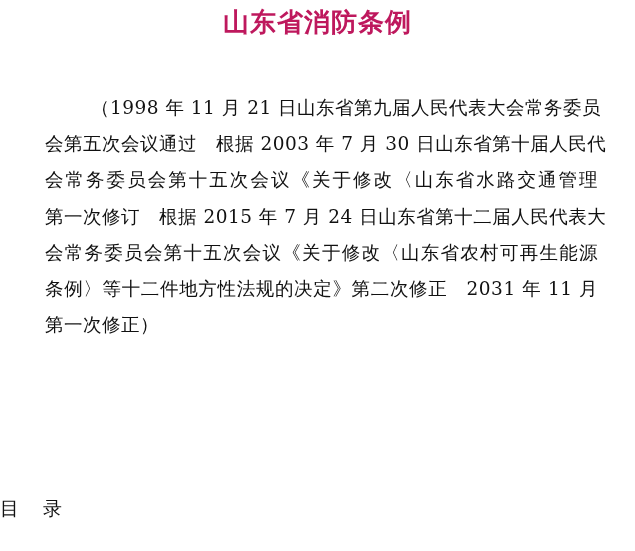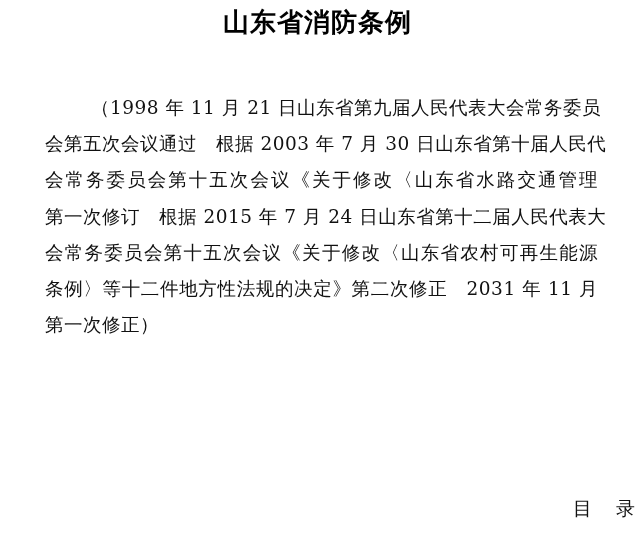--- a/index.html
+++ b/index.html
@@ -18,21 +18,21 @@
     .title {
       position: absolute;
       top: 4px;
       left: 0;
       width: 635px;
       text-align: center;
       font-size: 26px;
       font-weight: bold;
       letter-spacing: 1px;
       line-height: 36px;
-      color: #000000;
+      color: #be185d;
     }
     .preamble {
       position: absolute;
       top: 92px;
       left: 45px;
       width: 553px;
     }
     .line {
       display: block;
       height: 36.2px;
@@ -48,21 +48,21 @@
       padding-left: 46px;
     }
     .line.last {
       text-align-last: left;
     }
     .toc-heading {
       position: absolute;
       top: 493px;
       left: 0;
       width: 635px;
-      text-align: right;
+      text-align: left;
       font-size: 19px;
       line-height: 30px;
       word-spacing: 0;
     }
     .toc-heading span {
       display: inline-block;
     }
     .toc-gap {
       display: inline-block;
       width: 24px;

